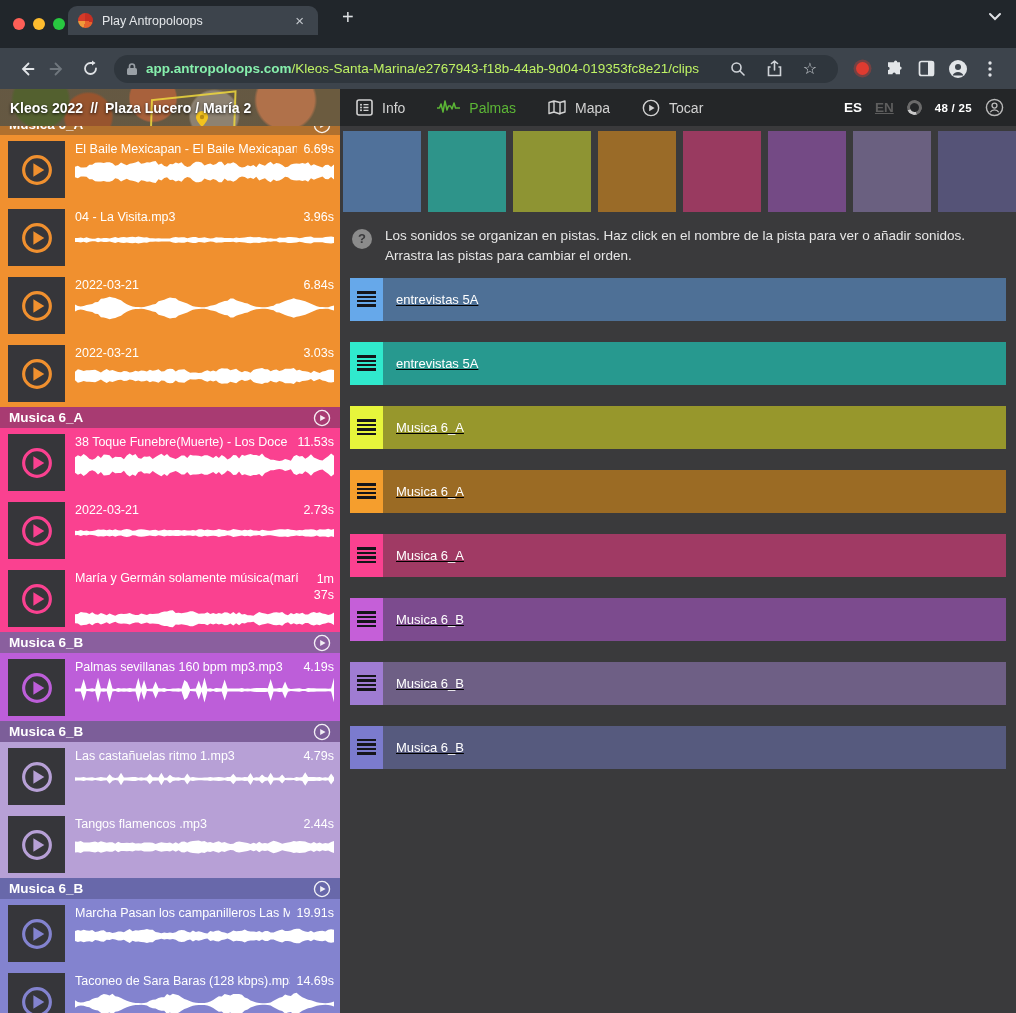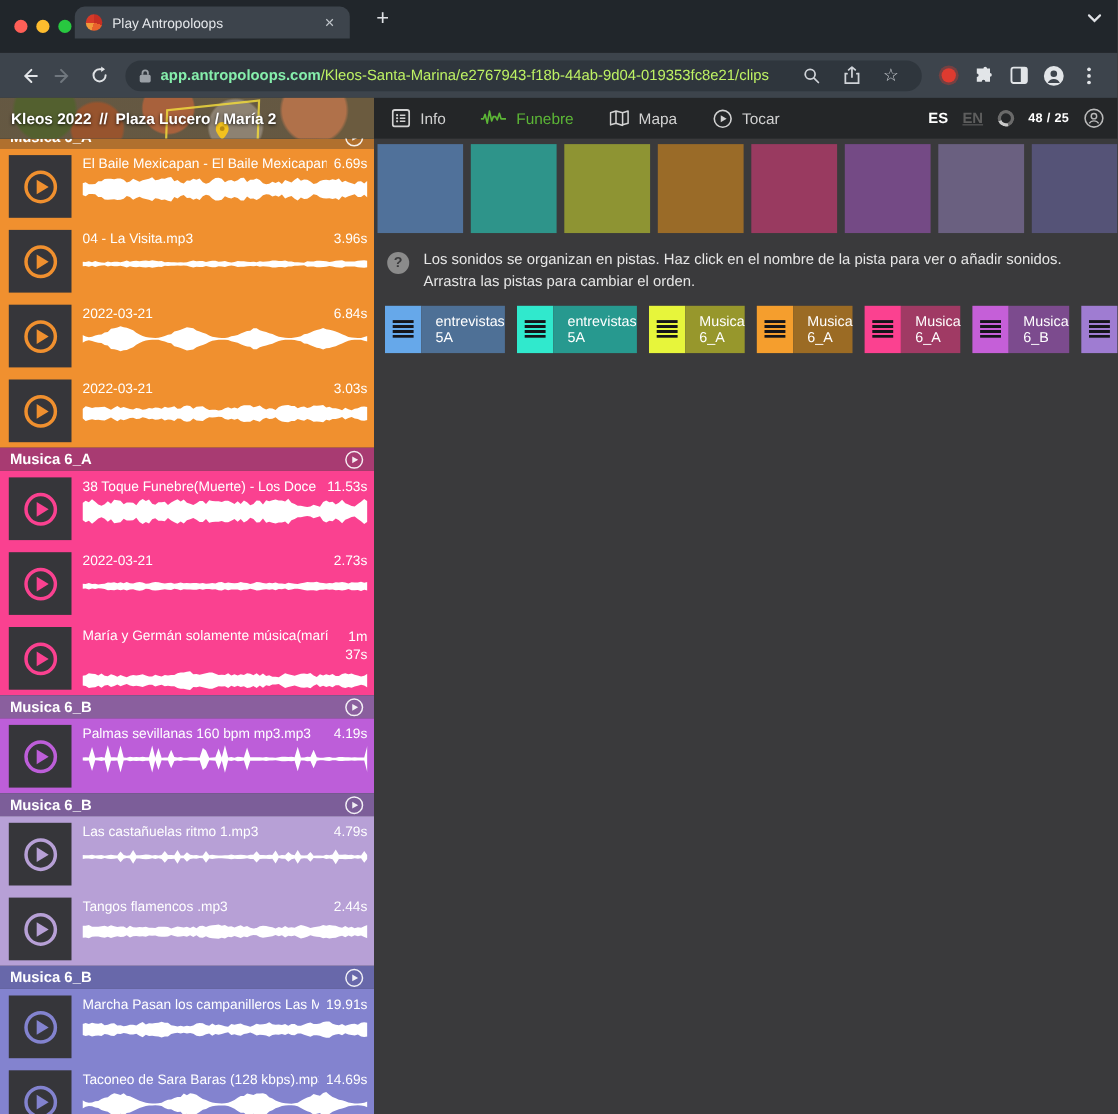--- a/index.html
+++ b/index.html
@@ -79,21 +79,21 @@
   .wave { width:100%; height:30px; margin-top:1px; }
 
   .panel { flex:1; background:#3a3a3c; padding-left:3px; min-width:0; }
   .swatches { display:flex; gap:7px; margin-top:5px; height:81px; overflow:hidden; }
   .swatch { width:78px; flex:none; }
   .hint { display:flex; gap:13px; align-items:flex-start; margin:14px 6px 0 9px;
           color:#e6e6e6; font-size:13.5px; line-height:1.5; }
   .hint-icon { width:20px; height:20px; border-radius:50%; background:#8b8b8b; color:#3a3a3c;
                font-weight:700; font-size:13px; display:flex; align-items:center; justify-content:center;
                flex:none; margin-top:3px; }
-  .rows { margin:11px 10px 0 7px; display:flex; gap:11px; }
+  .rows { margin:11px 10px 0 7px; display:flex; flex-direction:column; gap:21px;text-decoration:underline; }
   .row { height:43px; display:flex; }
   .row-handle { width:33px; flex:none; display:flex; align-items:center; justify-content:center; }
   .hbars { width:19px; height:16px;
            background:repeating-linear-gradient(to bottom, #15151a 0 2.5px, transparent 2.5px 4.5px); }
   .row-body { flex:1; display:flex; align-items:center; padding-left:13px; color:#fff; font-size:13px; }
 </style>
 </head>
 <body>
 
 <div class="tabstrip">
@@ -203,21 +203,21 @@
           <circle cx="5" cy="8.5" r="1" fill="#d2d2d2"></circle>
           <circle cx="5" cy="11.3" r="1" fill="#d2d2d2"></circle>
           <path d="M7.5 5.7h5M7.5 8.5h5M7.5 11.3h5" stroke="#d2d2d2" stroke-width="1.3"></path>
         </svg>
       <span>Info</span>
     </div>
     <div class="nav-item active">
       <svg width="23" height="16" viewBox="0 0 23 16">
           <path d="M0 8h2.5l1.5-4 2 8 2-11 2 9 1.5-4h2l1.5 3 2-6 1.5 5H23" stroke="#5cb636" stroke-width="1.5" fill="none" stroke-linejoin="round"></path>
         </svg>
-      <span>Funebre</span>
+      <span>Palmas</span>
     </div>
     <div class="nav-item">
       <svg width="18" height="15" viewBox="0 0 18 15">
           <path d="M1 2.5L6 1v11l-5 1.5zM6 1l6 1.5V14L6 12zM12 2.5L17 1v11l-5 1.5z" stroke="#d2d2d2" stroke-width="1.4" fill="none" stroke-linejoin="round"></path>
         </svg>
       <span>Mapa</span>
     </div>
     <div class="nav-item">
       <svg width="18" height="18" viewBox="0 0 20 20">
           <circle cx="10" cy="10" r="8.5" stroke="#d2d2d2" stroke-width="1.6" fill="none"></circle>

